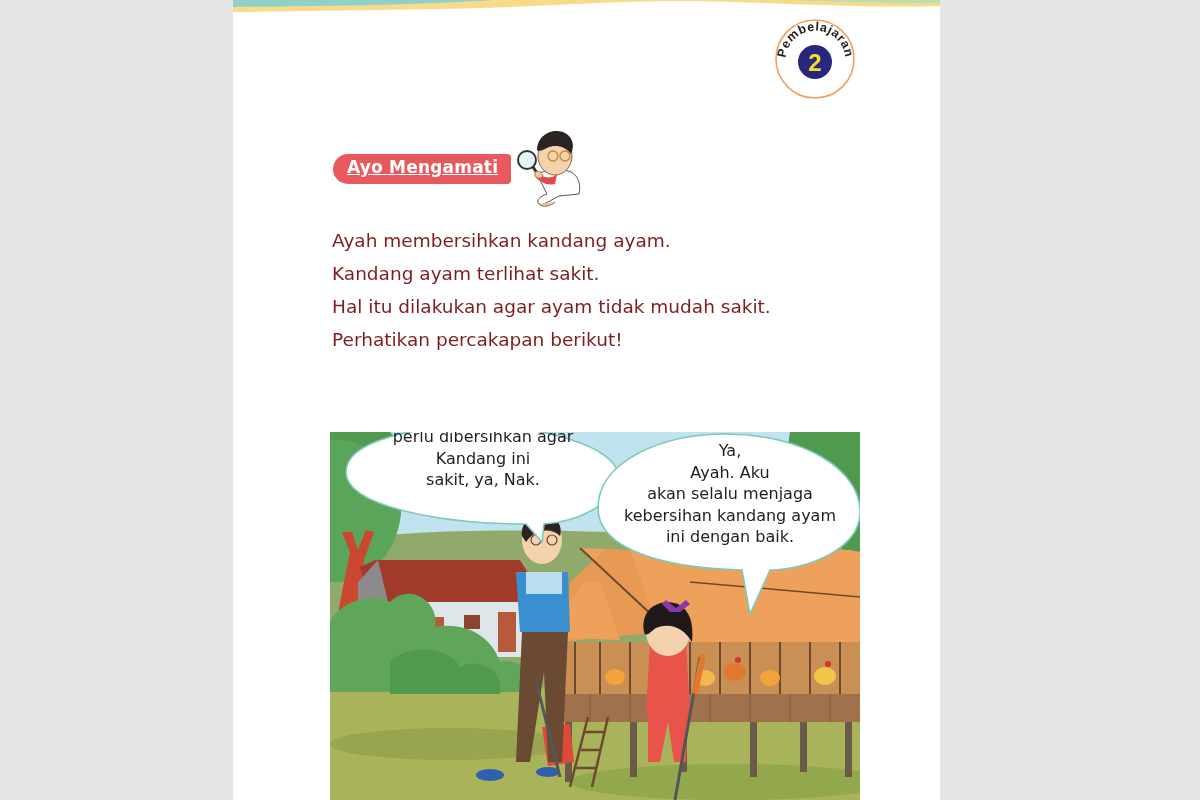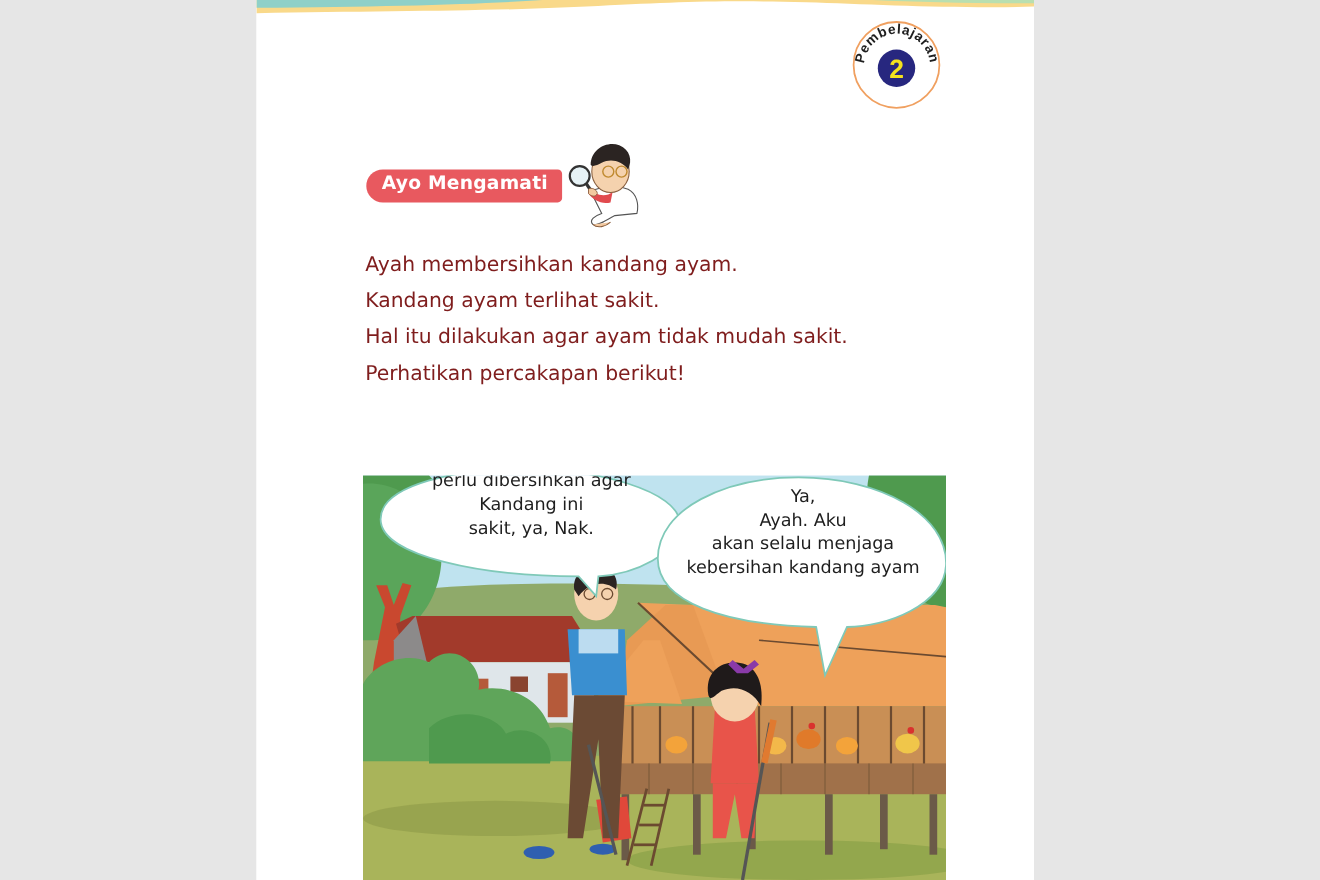--- a/index.html
+++ b/index.html
@@ -22,20 +22,21 @@
     position:absolute; left:98px; top:126px; width:260px; height:84px;
   }
   .label-pill {
     position:absolute; left:2px; top:28px; width:178px; height:30px;
     background:#e8595f; border-radius:15px 4px 4px 15px;
   }
   .label-text {
     position:absolute; left:14px; top:3px;
     color:#ffffff; font-size:17px; font-weight:bold; letter-spacing:0.2px;
     white-space:nowrap;
+    text-decoration:underline;
   }
   .boy { position:absolute; left:168px; top:0; width:92px; height:84px; }
   .body-text {
     position:absolute; left:99px; top:224px; width:560px;
   }
   .body-text p {
     margin:0; height:33px; line-height:33px;
     font-size:18.5px; color:#7f1d1d; white-space:nowrap;
   }
   .scene {
@@ -227,15 +228,16 @@
       <span>perlu dibersihkan agar</span>
       <span>Kandang ini</span>
       <span>sakit, ya, Nak.</span>
     </div>
 
     <div class="bubble-text" style="left:280px; top:8px; width:240px;">
       <span>Ya,</span>
       <span>Ayah. Aku</span>
       <span>akan selalu menjaga</span>
       <span>kebersihan kandang ayam</span>
+      <span>ini dengan baik.</span>
     </div>
   </div>
 </div>
 
 </body></html>

